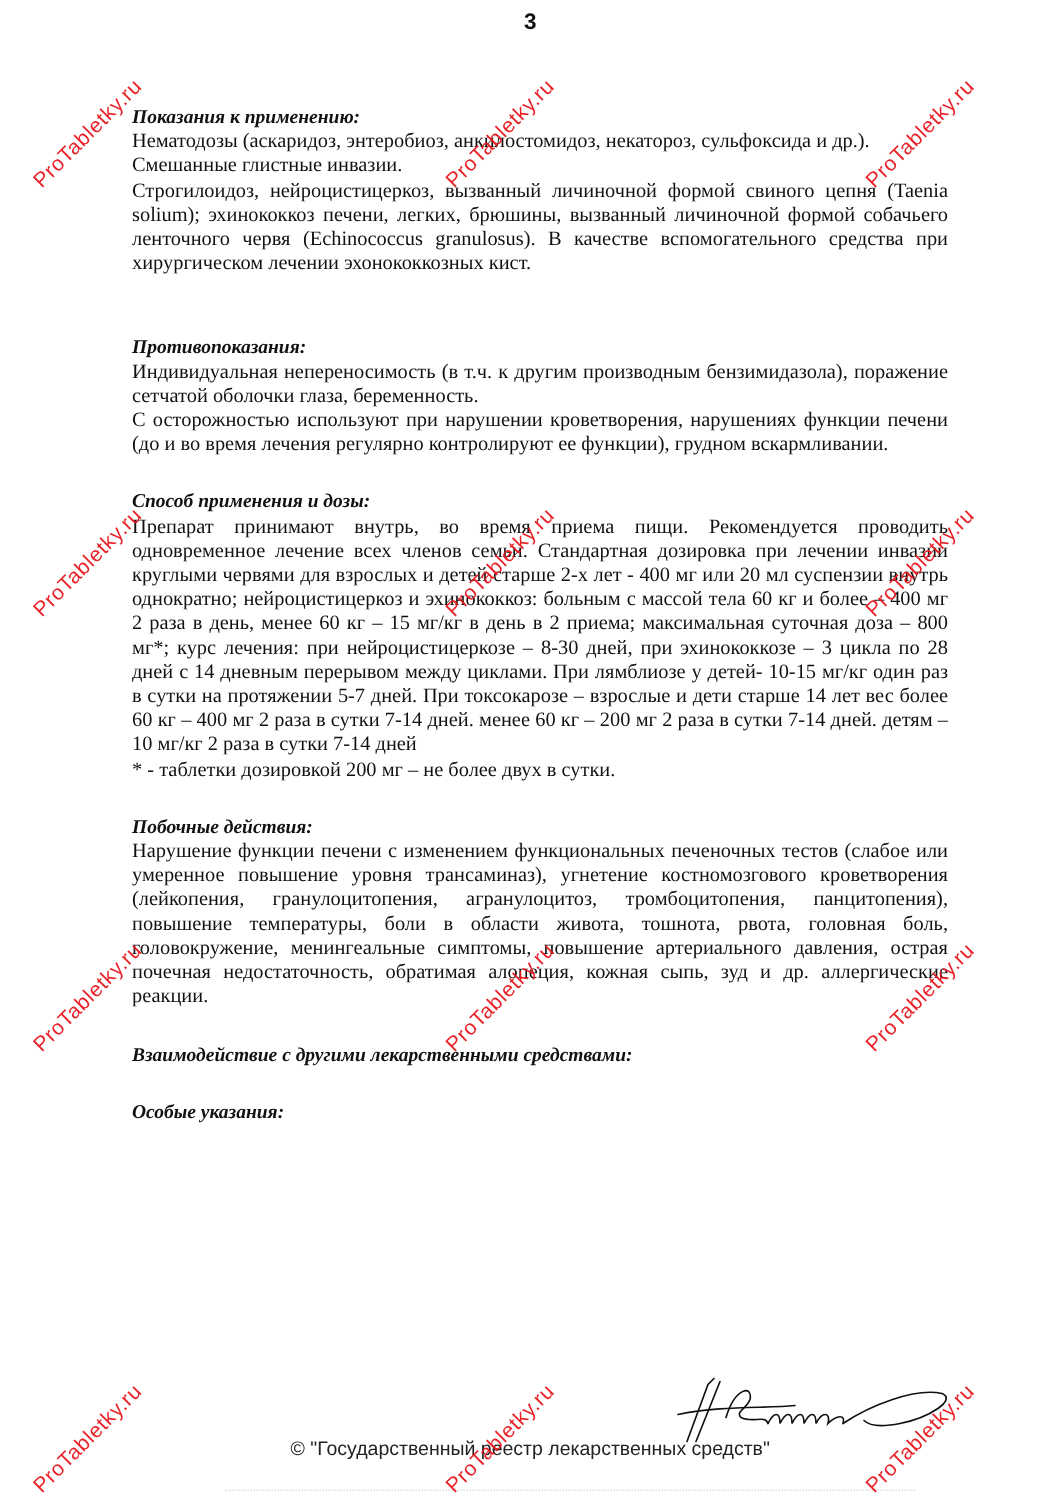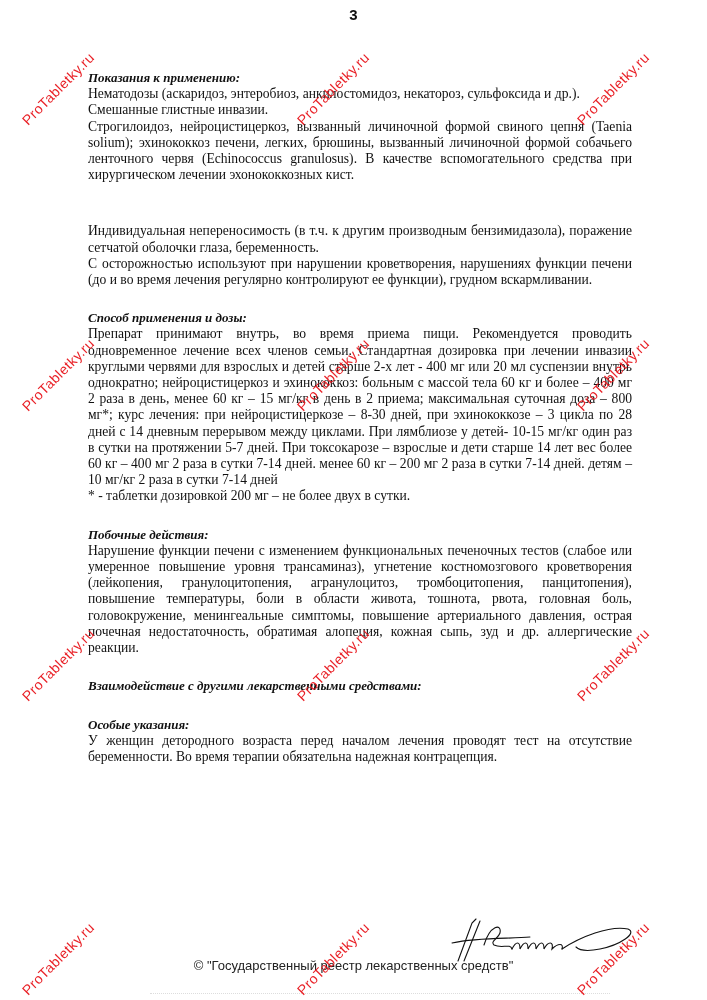--- a/index.html
+++ b/index.html
@@ -32,38 +32,38 @@
 <div class="page-num">3</div>
 
 <div class="content">
   <div class="section s-indications">
     <h2>Показания к применению:</h2>
     <p>Нематодозы (аскаридоз, энтеробиоз, анкилостомидоз, некатороз, сульфоксида и др.).</p>
     <p>Смешанные глистные инвазии.</p>
     <p>Строгилоидоз, нейроцистицеркоз, вызванный личиночной формой свиного цепня (Taenia solium); эхинококкоз печени, легких, брюшины, вызванный личиночной формой собачьего ленточного червя (Echinococcus granulosus). В качестве вспомогательного средства при хирургическом лечении эхонококкозных кист.</p>
   </div>
   <div class="section s-contra">
+    <h2>Противопоказания:</h2>
     <p>Индивидуальная непереносимость (в т.ч. к другим производным бензимидазола), поражение сетчатой оболочки глаза, беременность.</p>
     <p>С осторожностью используют при нарушении кроветворения, нарушениях функции печени (до и во время лечения регулярно контролируют ее функции), грудном вскармливании.</p>
   </div>
   <div class="section s-dosage">
     <h2>Способ применения и дозы:</h2>
     <p>Препарат принимают внутрь, во время приема пищи. Рекомендуется проводить одновременное лечение всех членов семьи. Стандартная дозировка при лечении инвазии круглыми червями для взрослых и детей старше 2-х лет - 400 мг или 20 мл суспензии внутрь однократно; нейроцистицеркоз и эхинококкоз: больным с массой тела 60 кг и более – 400 мг 2 раза в день, менее 60 кг – 15 мг/кг в день в 2 приема; максимальная суточная доза – 800 мг*; курс лечения: при нейроцистицеркозе – 8-30 дней, при эхинококкозе – 3 цикла по 28 дней с 14 дневным перерывом между циклами. При лямблиозе у детей- 10-15 мг/кг один раз в сутки на протяжении 5-7 дней. При токсокарозе – взрослые и дети старше 14 лет вес более 60 кг – 400 мг 2 раза в сутки 7-14 дней. менее 60 кг – 200 мг 2 раза в сутки 7-14 дней. детям – 10 мг/кг 2 раза в сутки 7-14 дней</p>
     <p>* - таблетки дозировкой 200 мг – не более двух в сутки.</p>
   </div>
   <div class="section s-side">
     <h2>Побочные действия:</h2>
     <p>Нарушение функции печени с изменением функциональных печеночных тестов (слабое или умеренное повышение уровня трансаминаз), угнетение костномозгового кроветворения (лейкопения, гранулоцитопения, агранулоцитоз, тромбоцитопения, панцитопения), повышение температуры, боли в области живота, тошнота, рвота, головная боль, головокружение, менингеальные симптомы, повышение артериального давления, острая почечная недостаточность, обратимая алопеция, кожная сыпь, зуд и др. аллергические реакции.</p>
   </div>
   <div class="section s-inter">
     <h2>Взаимодействие с другими лекарственными средствами:</h2>
   </div>
   <div class="section s-special">
     <h2>Особые указания:</h2>
-    <p>У женщин детородного возраста перед началом лечения проводят тест на отсутствие беременности. Во время терапии обязательна надежная контрацепция.</p>
   </div>
 </div>
 
 <svg class="signature" viewBox="0 0 190 50">
   <g fill="none" stroke="#111" stroke-width="1.1" stroke-linecap="round">
     <path d="M8 46 L22 8 L26 4 M14 46 L30 6"></path>
     <path d="M2 28 C30 22 60 24 80 22"></path>
     <path d="M34 30 C40 10 52 8 50 18 C48 24 40 26 44 30 C52 34 60 28 62 34"></path>
     <path d="M62 34 C66 26 70 26 70 34 C74 26 78 26 78 34 C82 26 86 26 86 34 C90 26 94 26 94 34 C98 26 104 26 102 34 C108 28 114 28 112 34"></path>
     <path d="M112 34 C130 22 160 10 178 14 C188 18 170 30 150 34 C140 36 130 36 126 32"></path>

